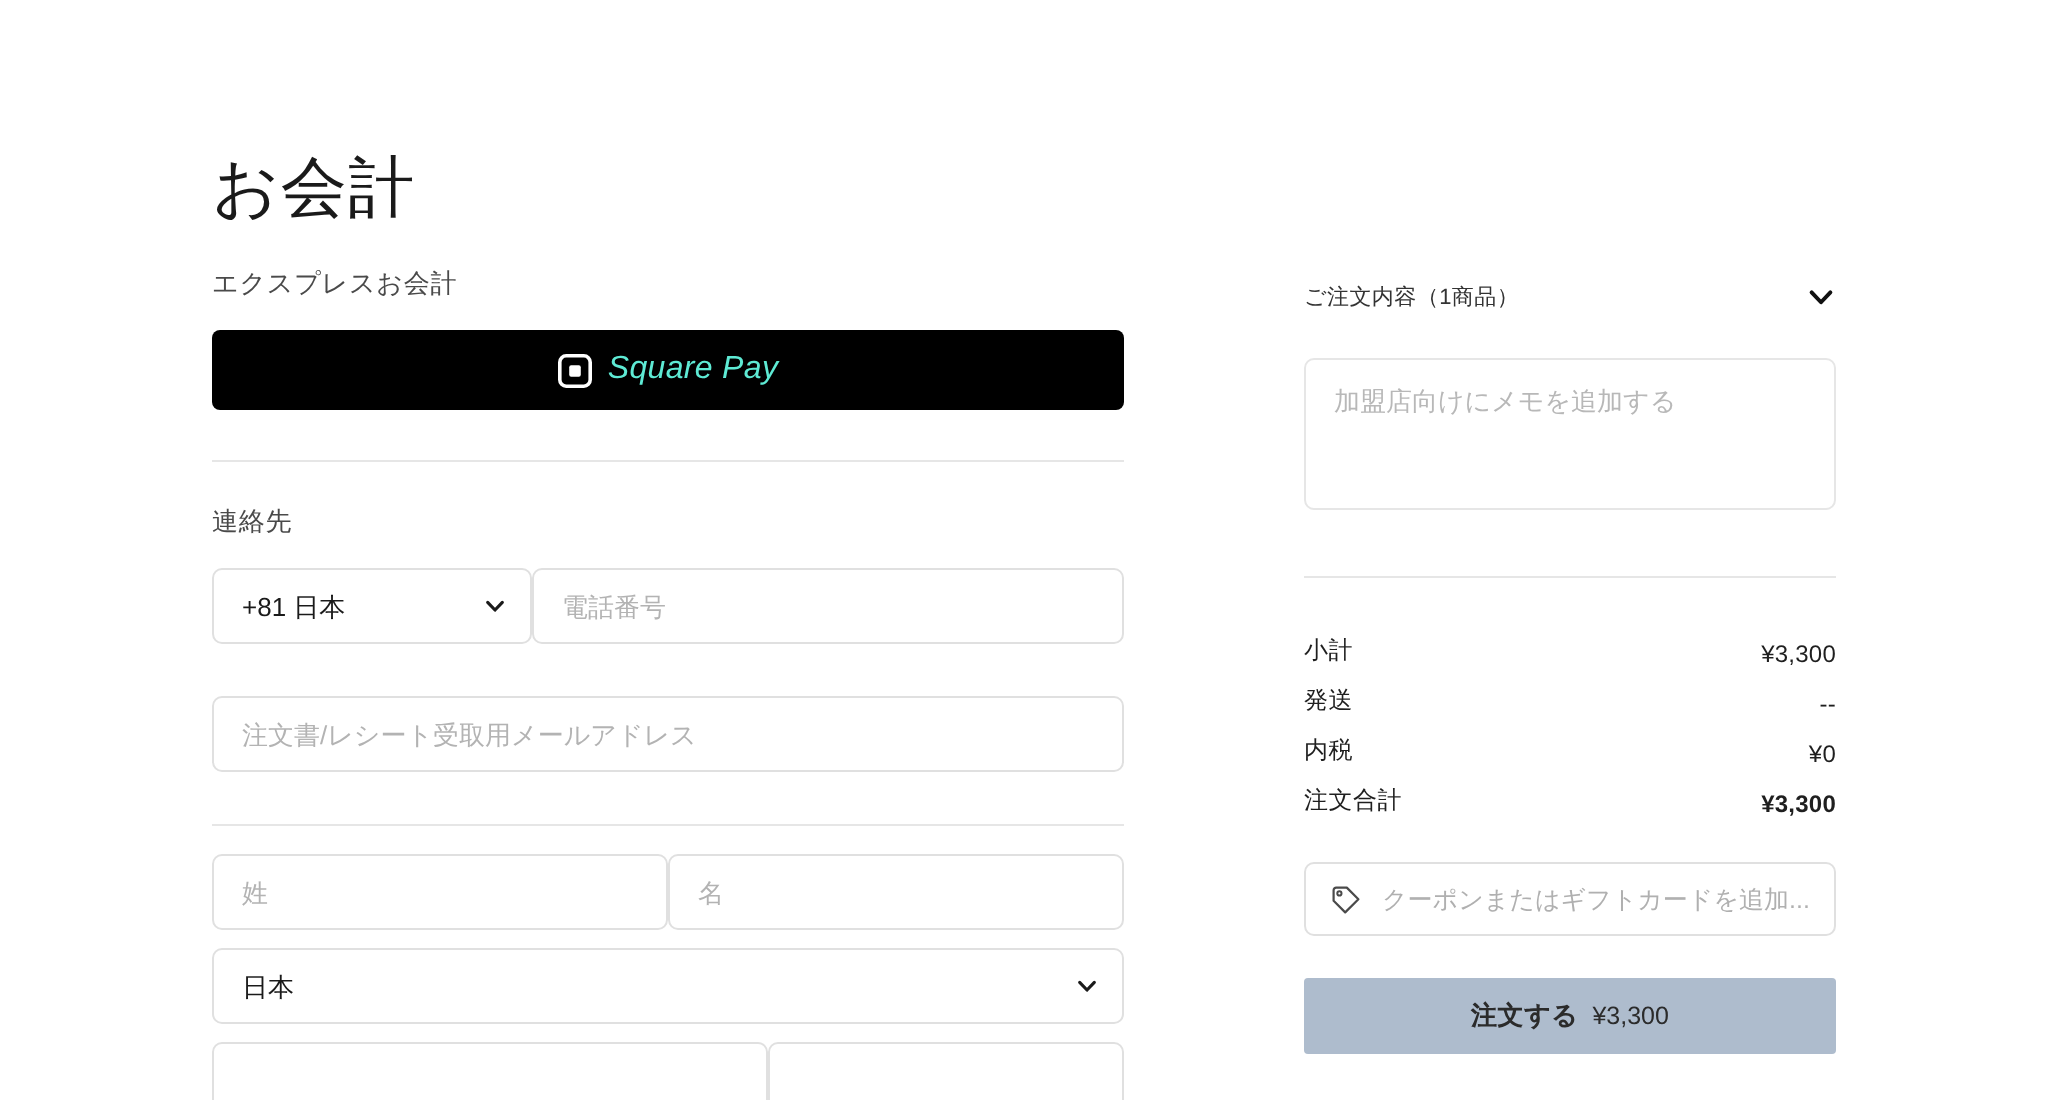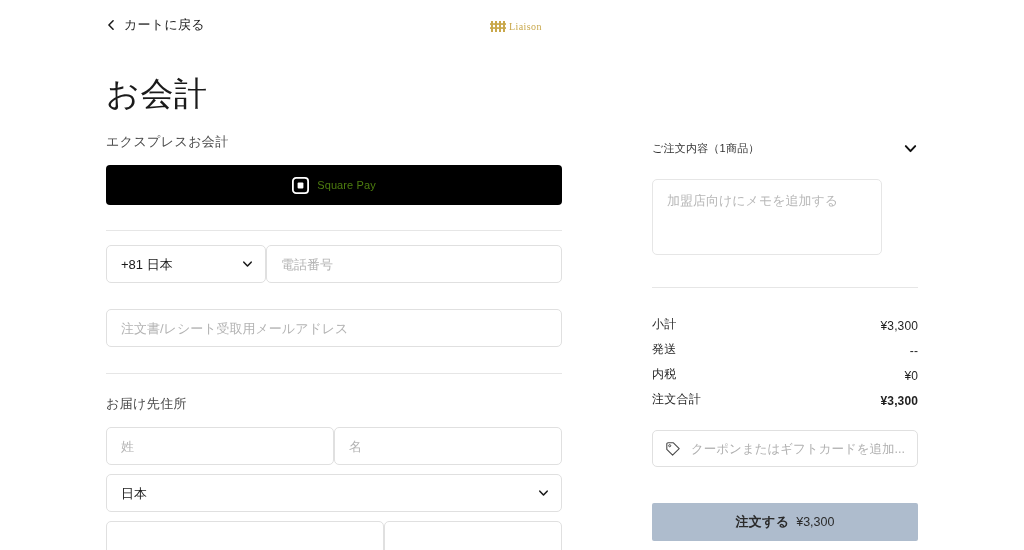--- a/index.html
+++ b/index.html
@@ -106,24 +106,25 @@
     border: none;
     border-radius: 4px;
     display: flex;
     align-items: center;
     justify-content: center;
     gap: 8px;
     cursor: pointer;
   }
   .sq-icon { display: block; width: 17px; height: 17px; }
   .sq-label {
-    color: #4d7c0f;
-    font-size: 11px;
+    color: #5eead4;
+    font-size: 16px;
     letter-spacing: 0.01em;
     font-weight: 400;
+    font-style: italic;
   }
 
   .divider {
     height: 1px;
     background: #e6e6e6;
     border: none;
   }
   .divider-contact { margin-top: 25px; }
 
   .field-label-contact { margin-top: 21px; }
@@ -192,21 +193,21 @@
   }
   .summary-title {
     font-size: 11px;
     color: #333333;
     letter-spacing: 0.02em;
   }
   .summary-chevron { display: block; width: 15px; height: 15px; }
 
   .memo-box {
     margin-top: 20px;
-    width: 230px;
+    width: 266px;
     height: 76px;
     border: 1px solid #e6e6e6;
     border-radius: 5px;
     background: #ffffff;
     font-family: inherit;
     font-size: 13px;
     color: #1a1a1a;
     padding: 12px 14px;
     resize: none;
     outline: none;
@@ -258,21 +259,21 @@
     position: absolute;
     left: 14px;
     top: 50%;
     transform: translateY(-50%);
     width: 14px;
     height: 14px;
     pointer-events: none;
   }
 
   .place-order-btn {
-    margin-top: 36px;
+    margin-top: 21px;
     width: 266px;
     height: 38px;
     background: #aebccd;
     border: none;
     border-radius: 2px;
     cursor: pointer;
     font-family: inherit;
     display: flex;
     align-items: center;
     justify-content: center;
@@ -288,61 +289,38 @@
     font-size: 12.5px;
     font-weight: 400;
     color: #2b2b2b;
   }
 </style>
 </head>
 <body>
 
 <div class="page">
 
-  <div class="topbar">
-
-    <a class="back-link" href="#">
-      <svg class="back-chevron" viewBox="0 0 12 12">
-        <path d="M8.5 1 L3.5 6 L8.5 11" fill="none" stroke="#1a1a1a" stroke-width="1.8" stroke-linecap="round" stroke-linejoin="round"></path>
-      </svg>
-      <span class="back-label">カートに戻る</span>
-    </a>
-
-    <div class="brand">
-      <svg class="brand-mark" viewBox="0 0 16 15">
-        <g fill="#c9a84c">
-          <rect x="1" y="2" width="2" height="11"></rect>
-          <rect x="5" y="2" width="2" height="11"></rect>
-          <rect x="9" y="2" width="2" height="11"></rect>
-          <rect x="13" y="2" width="2" height="11"></rect>
-          <rect x="0" y="4.2" width="16" height="1.7"></rect>
-          <rect x="0" y="8.2" width="16" height="1.7"></rect>
-        </g>
-      </svg>
-      <span class="brand-name">Liaison</span>
-    </div>
-
-  </div>
 
   <h1 class="page-title">お会計</h1>
 
   <div class="left-col">
 
     <div class="section-label">エクスプレスお会計</div>
 
     <button class="square-pay-btn">
       <svg class="sq-icon" viewBox="0 0 17 17">
         <rect x="0.9" y="0.9" width="15.2" height="15.2" rx="3.2" ry="3.2" fill="none" stroke="#ffffff" stroke-width="1.8"></rect>
         <rect x="5.6" y="5.6" width="5.8" height="5.8" rx="1" ry="1" fill="#ffffff"></rect>
       </svg>
       <span class="sq-label">Square Pay</span>
     </button>
 
     <hr class="divider divider-contact">
 
+    <div class="section-label field-label-contact">連絡先</div>
 
     <div class="row row-contact">
       <div class="select-wrap country-code">
         <select class="field">
           <option>+81 日本</option>
         </select>
         <svg class="select-chevron" viewBox="0 0 12 12">
           <path d="M2 4 L6 8.2 L10 4" fill="none" stroke="#1a1a1a" stroke-width="1.7" stroke-linecap="round" stroke-linejoin="round"></path>
         </svg>
       </div>
@@ -350,21 +328,20 @@
         <input class="field" type="tel" placeholder="電話番号" style="">
       </div>
     </div>
 
     <div class="row email-row">
       <input class="field" type="email" placeholder="注文書/レシート受取用メールアドレス" style="">
     </div>
 
     <hr class="divider divider-address">
 
-    <div class="section-label field-label-address">お届け先住所</div>
 
     <div class="row row-name">
       <div class="name-field">
         <input class="field" type="text" placeholder="姓" style="">
       </div>
       <div class="name-field">
         <input class="field" type="text" placeholder="名" style="">
       </div>
     </div>
 

